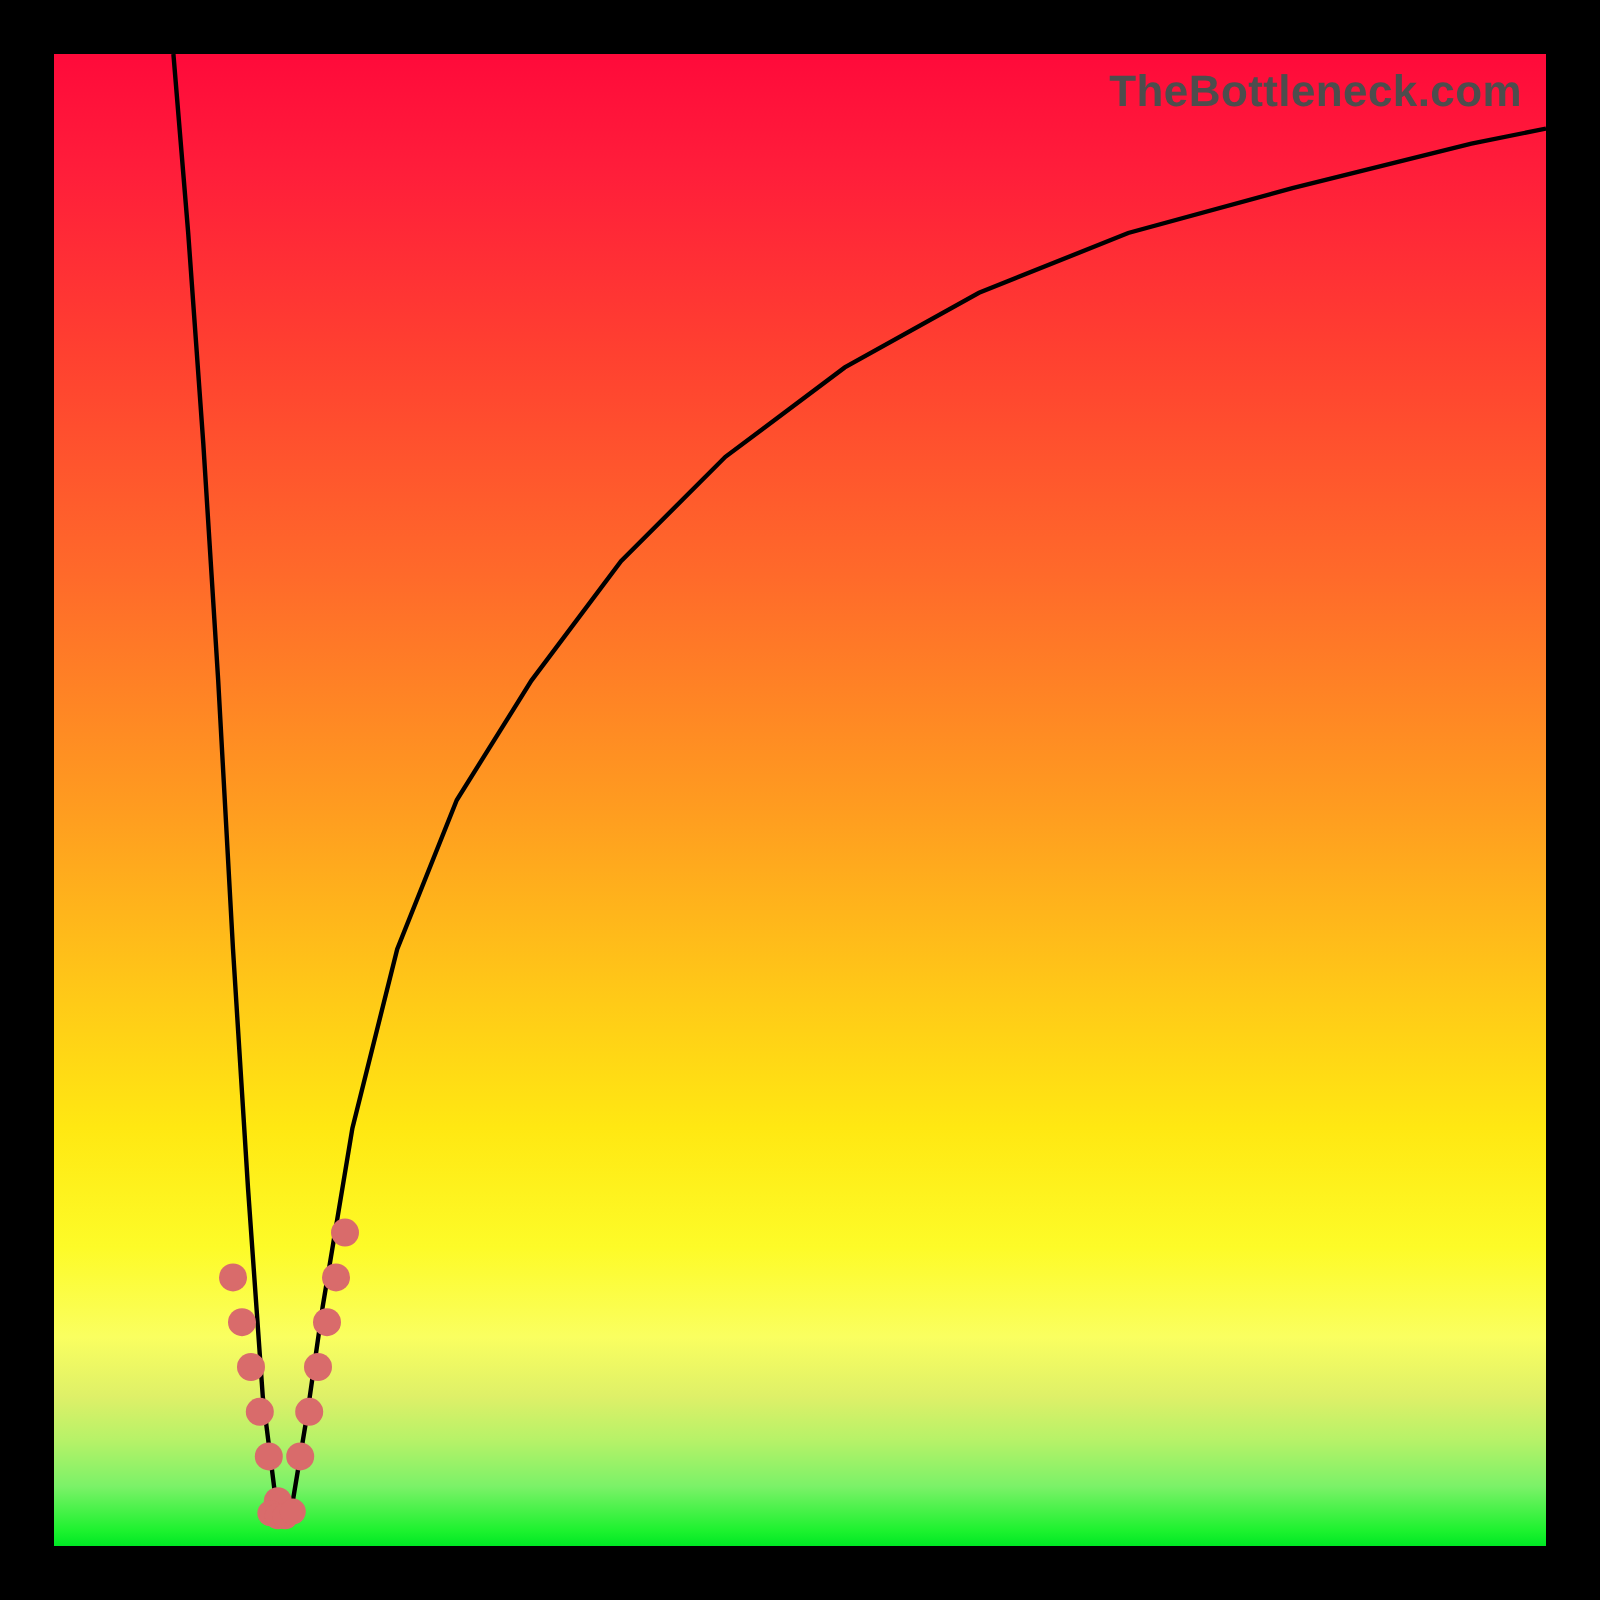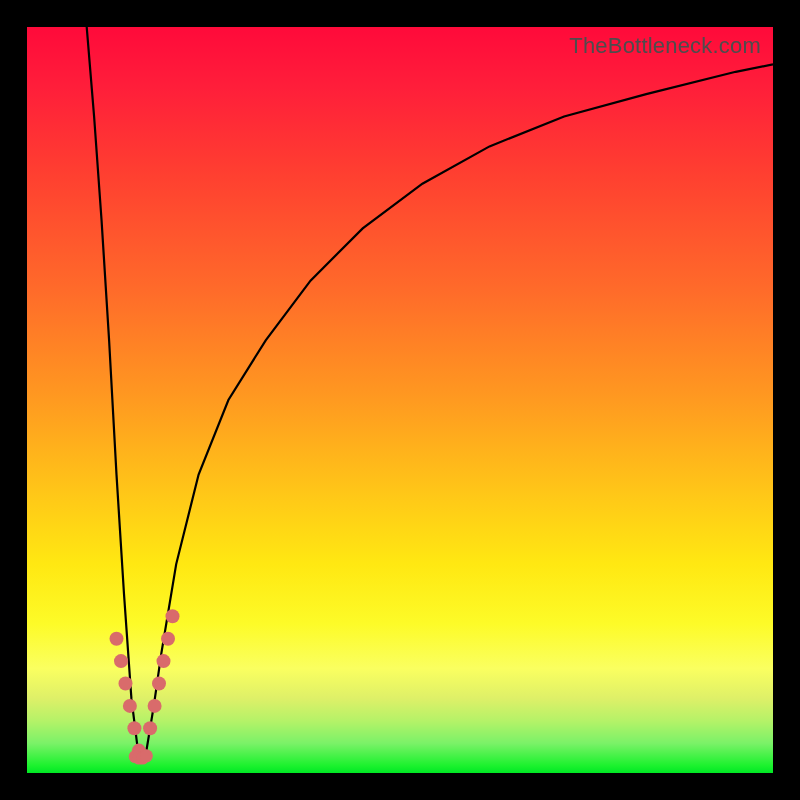--- a/index.html
+++ b/index.html
@@ -38,21 +38,21 @@
       #7bf268 96%,
       #1cf22e 99%,
       #00e824 100%
     );
   }
   .watermark {
     position: absolute;
     top: 6px;
     right: 12px;
     font-size: 22px;
-    font-weight: 400;
+    font-weight: 700;
     color: #4d4d4d;
     letter-spacing: 0.2px;
     margin-left: 17px;
   }
   svg.curves {
     position: absolute;
     left: 0;
     top: 0;
     width: 746px;
     height: 746px;

